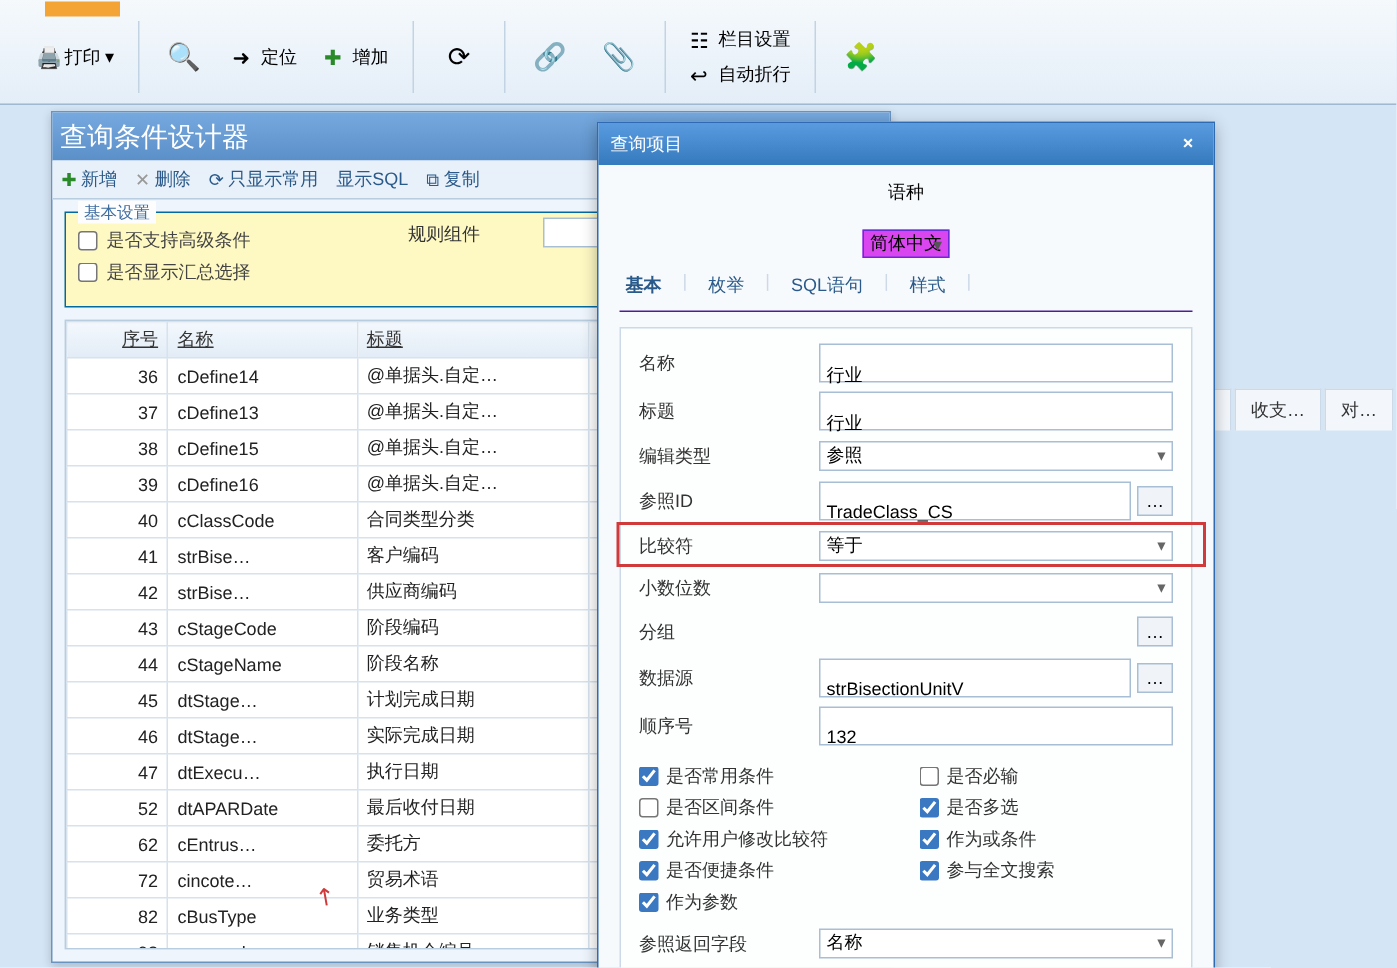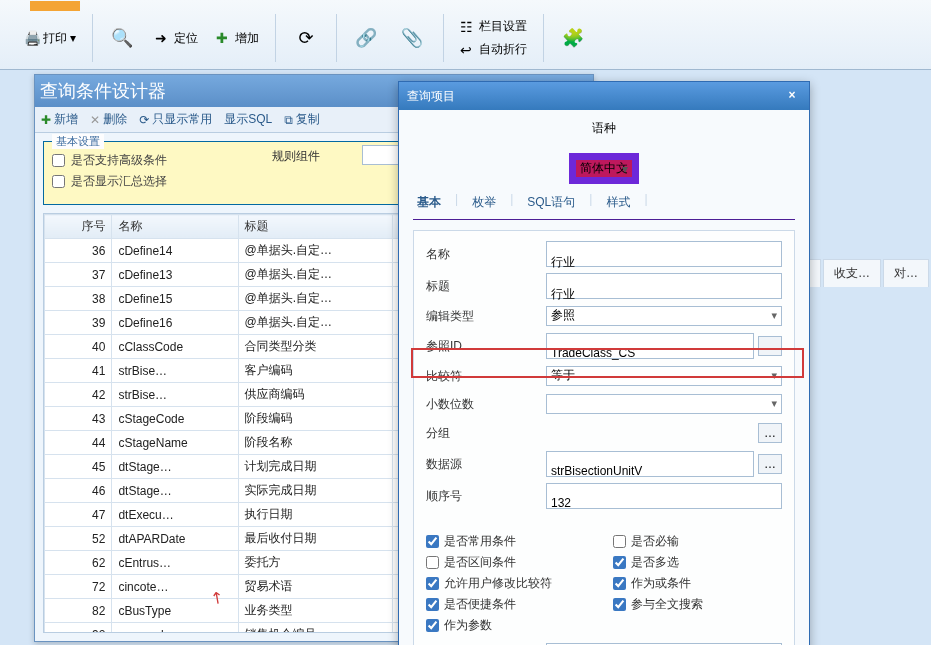--- a/index.html
+++ b/index.html
@@ -26,56 +26,56 @@
 .basic-box .legend { position: absolute; top: -8px; left: 8px; background: #fdfdfe; padding: 0 4px; color: #3e6da0; font-size: 11px; }
 .chk-row { display: flex; align-items: center; gap: 6px; margin: 4px 0; color: #444; }
 .chk-row input[type=checkbox] { width: 13px; height: 13px; }
 .rule-label { position: absolute; top: 6px; left: 228px; color: #333; }
 .rule-input { position: absolute; top: 3px; left: 318px; width: 90px; height: 20px; border: 1px solid #a8bed4; background: #fff; }
 
 
 .grid-wrap { margin: 0 8px 8px; border: 1px solid #b9cde1; background: #fff; max-height: 420px; overflow: hidden; position: relative; }
 table.grid { width: 100%; border-collapse: collapse; }
 table.grid th, table.grid td { border: 1px solid #d6e2ee; padding: 3px 6px; text-align: left; white-space: nowrap; overflow: hidden; text-overflow: ellipsis; }
-table.grid th { background: linear-gradient(#f3f8fd,#e2ecf6); color: #333; font-weight: normal; height: 22px; }
+table.grid th { background: linear-gradient(#f3f8fd,#e2ecf6); color: #333; font-weight: normal; height: 22px; text-decoration: underline; }
 table.grid td { height: 20px; color: #222; }
 table.grid th.seq, table.grid td.seq { text-align: right; width: 44px; }
 table.grid th.name, table.grid td.name { width: 78px; }
 table.grid th.title, table.grid td.title { width: 100px; }
 table.grid th.common, table.grid td.common { width: 56px; }
 table.grid th.etype, table.grid td.etype { width: 64px; }
 
 
 .side-tabs { position: absolute; top: 259px; right: 2px; display: flex; gap: 2px; }
 .side-tab { background: #f3f7fb; border: 1px solid #cbd9e8; border-bottom: none; padding: 5px 10px; color: #333; }
 
 
 .dialog { position: absolute; top: 81px; left: 398px; width: 412px; background: #f7fafd; border: 1px solid #2f6bb2; box-shadow: 0 3px 10px rgba(0,0,0,.3); padding-bottom: 10px; }
 .dlg-title { background: linear-gradient(#5a9be0,#357abd); color: #fff; padding: 5px 8px; display: flex; justify-content: space-between; align-items: center; }
 .dlg-close { width: 18px; height: 18px; text-align: center; line-height: 16px; cursor: pointer; color: #fff; font-weight: bold; }
 .dlg-body { padding: 10px 14px; }
 .lang-row { display: flex; align-items: center; gap: 16px; margin-bottom: 8px; flex-direction: column; }
-.lang-select { flex: 1; height: 20px; border: 7px solid #6d28d9; background: #be185d; padding: 0 4px; position: relative; }
+.lang-select { flex: 1; height: 20px; border: 1px solid #6d28d9; background: #d946ef; padding: 0 4px; position: relative; }
 .lang-select:after { content:"▾"; position: absolute; right: 4px; top: 2px; color: #555; }
 .tabs-row { display: flex; gap: 10px; border-bottom: 1px solid #4c1d95; padding-bottom: 6px; margin-bottom: 10px; }
 .tab { padding: 2px 4px; color: #2a5a8a; cursor: pointer; }
 .tab.active { font-weight: bold; }
 .tab-sep { color: #cbd9e8; }
 
 .form-area { border: 1px solid #cbd9e8; background: #fdfefe; padding: 10px 12px; }
 .frow { display: flex; align-items: center; margin-bottom: 6px; min-height: 22px; }
 .frow .flabel { width: 120px; color: #333; }
 .frow .fval { flex: 1; display: flex; align-items: center; gap: 4px; }
 .input-text { flex: 1; height: 20px; border: 1px solid #a8bed4; background: #fff; padding: 12px 4px; }
 .dropdown { flex: 1; height: 20px; border: 1px solid #a8bed4; background: #fff; padding: 0 4px; position: relative; }
 .dropdown:after { content:"▾"; position: absolute; right: 4px; top: 2px; color: #666; font-size: 11px; }
 .btn-ellipsis { width: 24px; height: 20px; border: 1px solid #a8bed4; background: #f0f4f8; text-align: center; line-height: 18px; cursor: pointer; }
 .red-box { border: 2px solid #d13a3a; padding: 2px; position: absolute; top: 348px; left: 411px; width: 393px; height: 30px; pointer-events: none; }
 
-.chk-grid { display: grid; grid-template-columns: 1fr 1fr; gap: 4px 18px; margin-top: 24px; margin-bottom: 8px; }
+.chk-grid { display: grid; grid-template-columns: 1fr 1fr; gap: 4px 18px; margin-top: 12px; margin-bottom: 8px; }
 .chk-item { display: flex; align-items: center; gap: 5px; color: #333; }
 .chk-item input { width: 13px; height: 13px; accent-color: #3a78c2; }
 
 
 .arrow { position: absolute; top: 588px; left: 210px; color: #d13a3a; font-size: 16px; transform: rotate(-55deg); pointer-events: none; }
 </style>
 </head>
 <body>
 
 <div class="top-ribbon">

